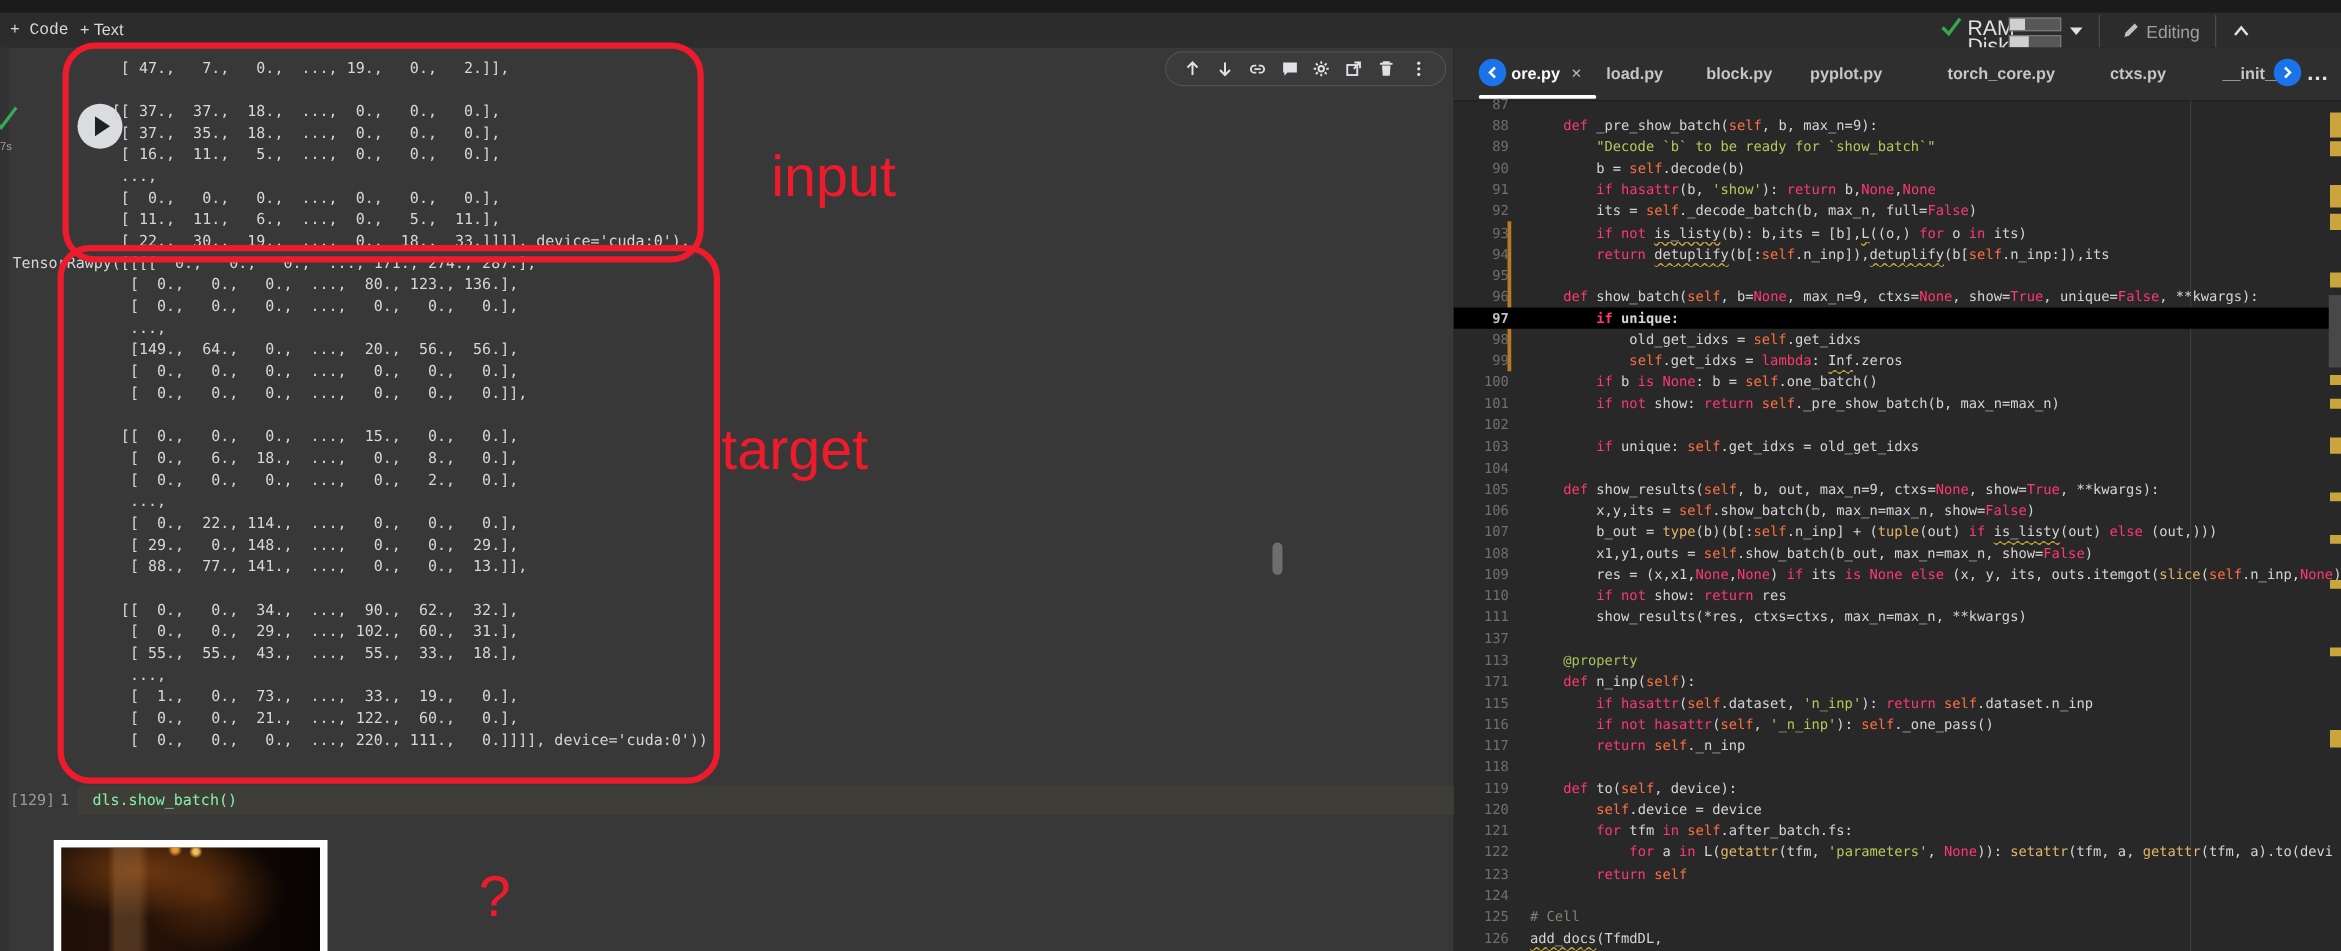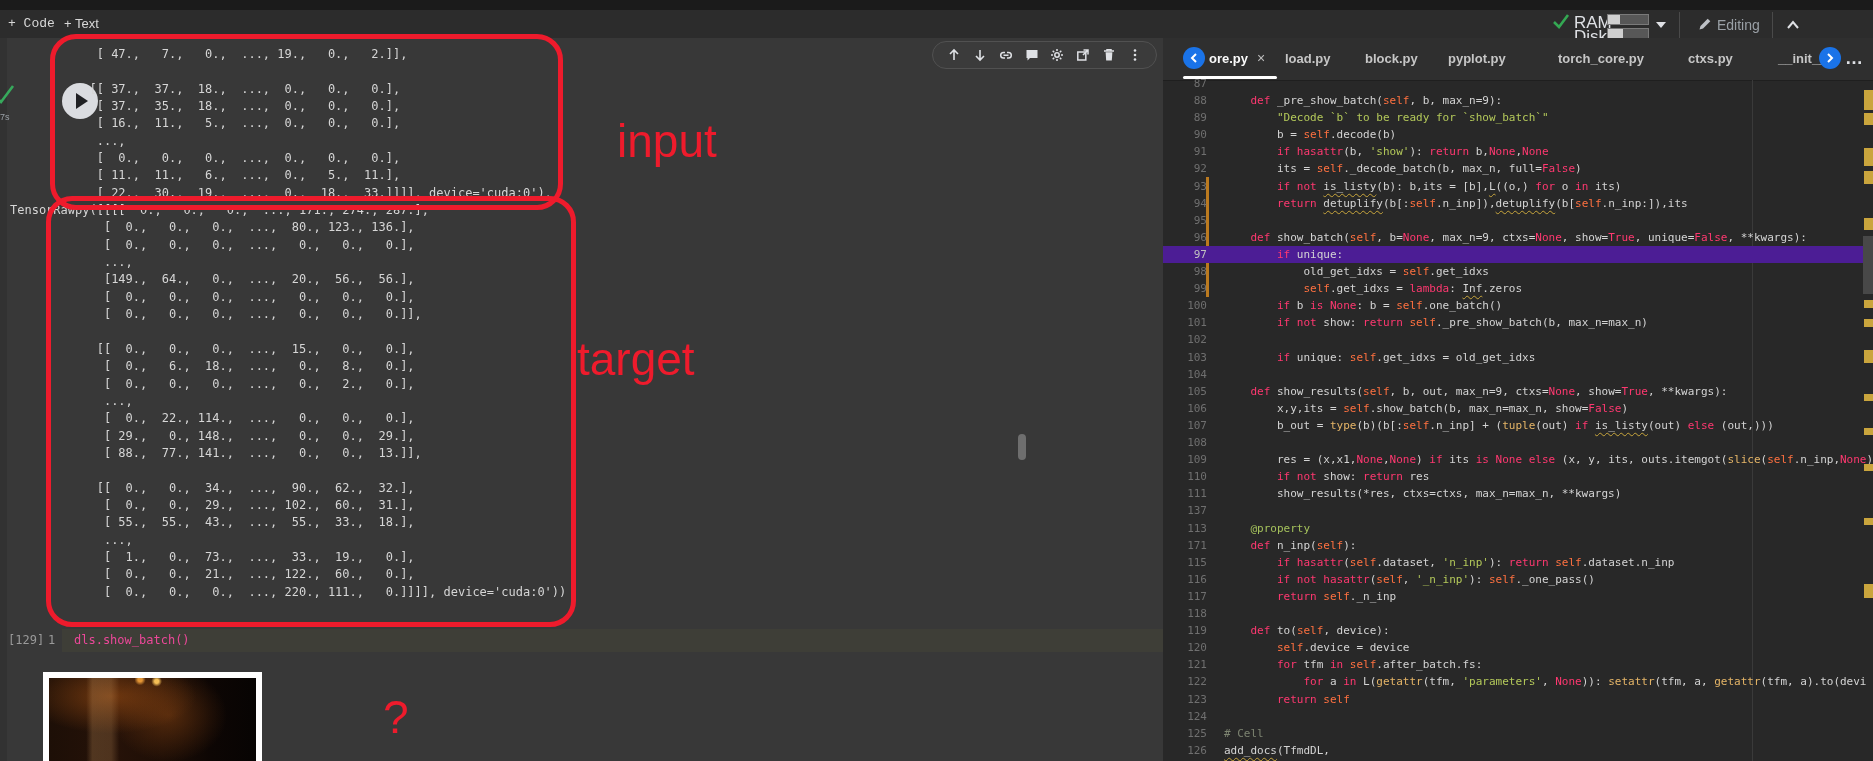--- a/index.html
+++ b/index.html
@@ -20,21 +20,21 @@
   .runbtn .tri{position:absolute;left:14px;top:10px;width:0;height:0;border-left:12px solid #202124;border-top:8px solid transparent;border-bottom:8px solid transparent;}
   .checkclip{left:0;top:82px;width:15px;height:30px;overflow:hidden;}
   .runtime{left:0;top:112px;font-size:9px;color:#9aa0a6;}
   .celltools{left:932px;top:41px;width:225px;height:28px;background:#3b3b3b;border:1px solid #515151;border-radius:15px;display:flex;align-items:center;justify-content:space-around;padding:0 8px;box-sizing:border-box;}
   .celltools .ic{width:18px;height:18px;display:flex;align-items:center;justify-content:center;cursor:pointer;}
   .outtext{left:10px;top:46px;margin:0;font-size:12px;line-height:17.35px;color:#d6d6d6;white-space:pre;}
   .nbscroll{left:1018px;top:434px;width:8px;height:26px;background:#6e6e6e;border-radius:4px;cursor:pointer;}
   .cellrow{left:62px;top:629px;width:1101px;height:23px;background:#3e3e37;}
   .execcount{left:8px;top:633px;font-size:12px;color:#9a9a9a;}
   .lineno1{left:48px;top:633px;font-size:12px;color:#9a9a9a;}
-  .cellcode{left:74px;top:633px;font-size:12px;color:#ec4899;}
+  .cellcode{left:74px;top:633px;font-size:12px;color:#86efac;}
   .figure{left:43px;top:672px;width:219px;height:89px;background:#ffffff;}
   .photo{position:absolute;left:6px;top:6px;width:207px;height:83px;
     background:
       radial-gradient(circle at 52% 4%, rgba(255,200,90,.95) 0 1.5%, rgba(255,200,90,0) 4%),
       radial-gradient(circle at 44% 2%, rgba(255,170,60,.85) 0 1.5%, rgba(255,170,60,0) 4%),
       linear-gradient(90deg, rgba(0,0,0,0) 18%, rgba(200,150,95,.28) 21%, rgba(200,150,95,.25) 30%, rgba(0,0,0,0) 34%),
       radial-gradient(ellipse 55% 60% at 30% 22%, rgba(160,80,20,.6), rgba(160,80,20,0) 75%),
       radial-gradient(ellipse 35% 70% at 58% 45%, rgba(130,65,18,.55), rgba(130,65,18,0) 80%),
       linear-gradient(90deg,#1d0f07 0%,#261208 32%,#1d0e06 55%,#0d0604 78%,#070403 100%);}
   
@@ -44,21 +44,21 @@
   .tabbar{left:1163px;top:38px;width:710px;height:42px;background:#2f2f2f;border-bottom:1px solid #1f1f1f;}
   .tab{position:absolute;top:13px;font-size:13px;font-weight:bold;color:#c6c6c6;cursor:pointer;white-space:nowrap;}
   .tab.active{color:#fafafa;}
   .tabclose{position:absolute;top:12px;font-size:14px;color:#bdbdbd;cursor:pointer;}
   .tabuline{left:1183px;top:76px;width:94px;height:3px;background:#ffffff;border-radius:2px;}
   .navcirc{width:22px;height:22px;border-radius:50%;background:#1a73e8;display:flex;align-items:center;justify-content:center;cursor:pointer;}
   .moretabs{font-size:18px;font-weight:bold;color:#dfe1e5;cursor:pointer;letter-spacing:1px;}
   .edrow{position:absolute;left:1163px;width:710px;height:17.1px;font-size:11px;line-height:17.1px;white-space:pre;}
   .edrow .ln{position:absolute;left:0;top:0;width:44px;text-align:right;color:#6f6f6f;font-size:11px;}
   .edrow .code{position:absolute;left:61px;top:0;}
-  .edrow.cur{background:#4c1d95;}
+  .edrow.cur{background:#000000;font-weight:bold;}
   .edrow.cur .ln{color:#c0c0c0;}
   .tk-w{color:#d4d4d4}.tk-k{color:#ff3870}.tk-s{color:#b4c95a}.tk-sf{color:#ff7140}
   .tk-bi{color:#e5b567}.tk-c{color:#7d8471}.tk-dc{color:#a5c25c}
   .sq{text-decoration-line:underline;text-decoration-style:wavy;text-decoration-color:#c8a63c;text-decoration-thickness:1px;text-underline-offset:3px;}
   .gutmark{left:1206px;top:177px;width:3px;height:120px;background:#bb7a1f;}
   .rulerline{left:1752px;top:80px;width:1px;height:681px;background:#3a3a3a;}
   .edscroll{left:1863px;top:236px;width:10px;height:58px;background:#484848;cursor:pointer;}
   .ovrmark{position:absolute;left:1864px;width:9px;background:#caa53d;}
   
   .ramlbl{font-size:17px;color:#dfe1e5;text-align:right;width:28px;}
@@ -259,21 +259,21 @@
       <div class="edrow mono" style="top: 263px;"><span class="ln">98</span><span class="code"><span class="tk-w">            old_get_idxs = </span><span class="tk-sf">self</span><span class="tk-w">.get_idxs</span></span></div>
       <div class="edrow mono" style="top: 280.1px;"><span class="ln">99</span><span class="code"><span class="tk-w">            </span><span class="tk-sf">self</span><span class="tk-w">.get_idxs = </span><span class="tk-k">lambda</span><span class="tk-w">: </span><span class="tk-w sq">Inf</span><span class="tk-w">.zeros</span></span></div>
       <div class="edrow mono" style="top: 297.2px;"><span class="ln">100</span><span class="code"><span class="tk-w">        </span><span class="tk-k">if</span><span class="tk-w"> b </span><span class="tk-k">is</span><span class="tk-w"> </span><span class="tk-k">None</span><span class="tk-w">: b = </span><span class="tk-sf">self</span><span class="tk-w">.one_batch()</span></span></div>
       <div class="edrow mono" style="top: 314.3px;"><span class="ln">101</span><span class="code"><span class="tk-w">        </span><span class="tk-k">if</span><span class="tk-w"> </span><span class="tk-k">not</span><span class="tk-w"> show: </span><span class="tk-k">return</span><span class="tk-w"> </span><span class="tk-sf">self</span><span class="tk-w">._pre_show_batch(b, max_n=max_n)</span></span></div>
       <div class="edrow mono" style="top: 331.4px; padding-left: 16px;"><span class="ln">102</span></div>
       <div class="edrow mono" style="top: 348.5px;"><span class="ln">103</span><span class="code"><span class="tk-w">        </span><span class="tk-k">if</span><span class="tk-w"> unique: </span><span class="tk-sf">self</span><span class="tk-w">.get_idxs = old_get_idxs</span></span></div>
       <div class="edrow mono" style="top: 365.6px;"><span class="ln">104</span><span class="code"></span></div>
       <div class="edrow mono" style="top: 382.7px;"><span class="ln">105</span><span class="code"><span class="tk-w">    </span><span class="tk-k">def</span><span class="tk-w"> show_results(</span><span class="tk-sf">self</span><span class="tk-w">, b, out, max_n=9, ctxs=</span><span class="tk-k">None</span><span class="tk-w">, show=</span><span class="tk-k">True</span><span class="tk-w">, **kwargs):</span></span></div>
       <div class="edrow mono" style="top: 399.8px;"><span class="ln">106</span><span class="code"><span class="tk-w">        x,y,its = </span><span class="tk-sf">self</span><span class="tk-w">.show_batch(b, max_n=max_n, show=</span><span class="tk-k">False</span><span class="tk-w">)</span></span></div>
       <div class="edrow mono" style="top: 416.9px;"><span class="ln">107</span><span class="code"><span class="tk-w">        b_out = </span><span class="tk-bi">type</span><span class="tk-w">(b)(b[:</span><span class="tk-sf">self</span><span class="tk-w">.n_inp] + (</span><span class="tk-bi">tuple</span><span class="tk-w">(out) </span><span class="tk-k">if</span><span class="tk-w"> </span><span class="tk-w sq">is_listy</span><span class="tk-w">(out) </span><span class="tk-k">else</span><span class="tk-w"> (out,)))</span></span></div>
-      <div class="edrow mono" style="top: 434px;"><span class="ln">108</span></div>
+      <div class="edrow mono" style="top: 434px;"><span class="ln">108</span><span class="code"><span class="tk-w">        x1,y1,outs = </span><span class="tk-sf">self</span><span class="tk-w">.show_batch(b_out, max_n=max_n, show=</span><span class="tk-k">False</span><span class="tk-w">)</span></span></div>
       <div class="edrow mono" style="top: 451.1px;"><span class="ln">109</span><span class="code"><span class="tk-w">        res = (x,x1,</span><span class="tk-k">None</span><span class="tk-w">,</span><span class="tk-k">None</span><span class="tk-w">) </span><span class="tk-k">if</span><span class="tk-w"> its </span><span class="tk-k">is</span><span class="tk-w"> </span><span class="tk-k">None</span><span class="tk-w"> </span><span class="tk-k">else</span><span class="tk-w"> (x, y, its, outs.itemgot(</span><span class="tk-bi">slice</span><span class="tk-w">(</span><span class="tk-sf">self</span><span class="tk-w">.n_inp,</span><span class="tk-k">None</span><span class="tk-w">)))</span></span></div>
       <div class="edrow mono" style="top: 468.2px;"><span class="ln">110</span><span class="code"><span class="tk-w">        </span><span class="tk-k">if</span><span class="tk-w"> </span><span class="tk-k">not</span><span class="tk-w"> show: </span><span class="tk-k">return</span><span class="tk-w"> res</span></span></div>
       <div class="edrow mono" style="top: 485.3px;"><span class="ln">111</span><span class="code"><span class="tk-w">        show_results(*res, ctxs=ctxs, max_n=max_n, **kwargs)</span></span></div>
       <div class="edrow mono" style="top: 502.4px;"><span class="ln">137</span><span class="code"></span></div>
       <div class="edrow mono" style="top: 519.5px;"><span class="ln">113</span><span class="code"><span class="tk-w">    </span><span class="tk-dc">@property</span></span></div>
       <div class="edrow mono" style="top: 536.6px;"><span class="ln">171</span><span class="code"><span class="tk-w">    </span><span class="tk-k">def</span><span class="tk-w"> n_inp(</span><span class="tk-sf">self</span><span class="tk-w">):</span></span></div>
       <div class="edrow mono" style="top: 553.7px;"><span class="ln">115</span><span class="code"><span class="tk-w">        </span><span class="tk-k">if</span><span class="tk-w"> </span><span class="tk-k">hasattr</span><span class="tk-w">(</span><span class="tk-sf">self</span><span class="tk-w">.dataset, </span><span class="tk-s">'n_inp'</span><span class="tk-w">): </span><span class="tk-k">return</span><span class="tk-w"> </span><span class="tk-sf">self</span><span class="tk-w">.dataset.n_inp</span></span></div>
       <div class="edrow mono" style="top: 570.8px;"><span class="ln">116</span><span class="code"><span class="tk-w">        </span><span class="tk-k">if</span><span class="tk-w"> </span><span class="tk-k">not</span><span class="tk-w"> </span><span class="tk-k">hasattr</span><span class="tk-w">(</span><span class="tk-sf">self</span><span class="tk-w">, </span><span class="tk-s">'_n_inp'</span><span class="tk-w">): </span><span class="tk-sf">self</span><span class="tk-w">._one_pass()</span></span></div>
       <div class="edrow mono" style="top: 587.9px;"><span class="ln">117</span><span class="code"><span class="tk-w">        </span><span class="tk-k">return</span><span class="tk-w"> </span><span class="tk-sf">self</span><span class="tk-w">._n_inp</span></span></div>
       <div class="edrow mono" style="top: 605px;"><span class="ln">118</span><span class="code"></span></div>

